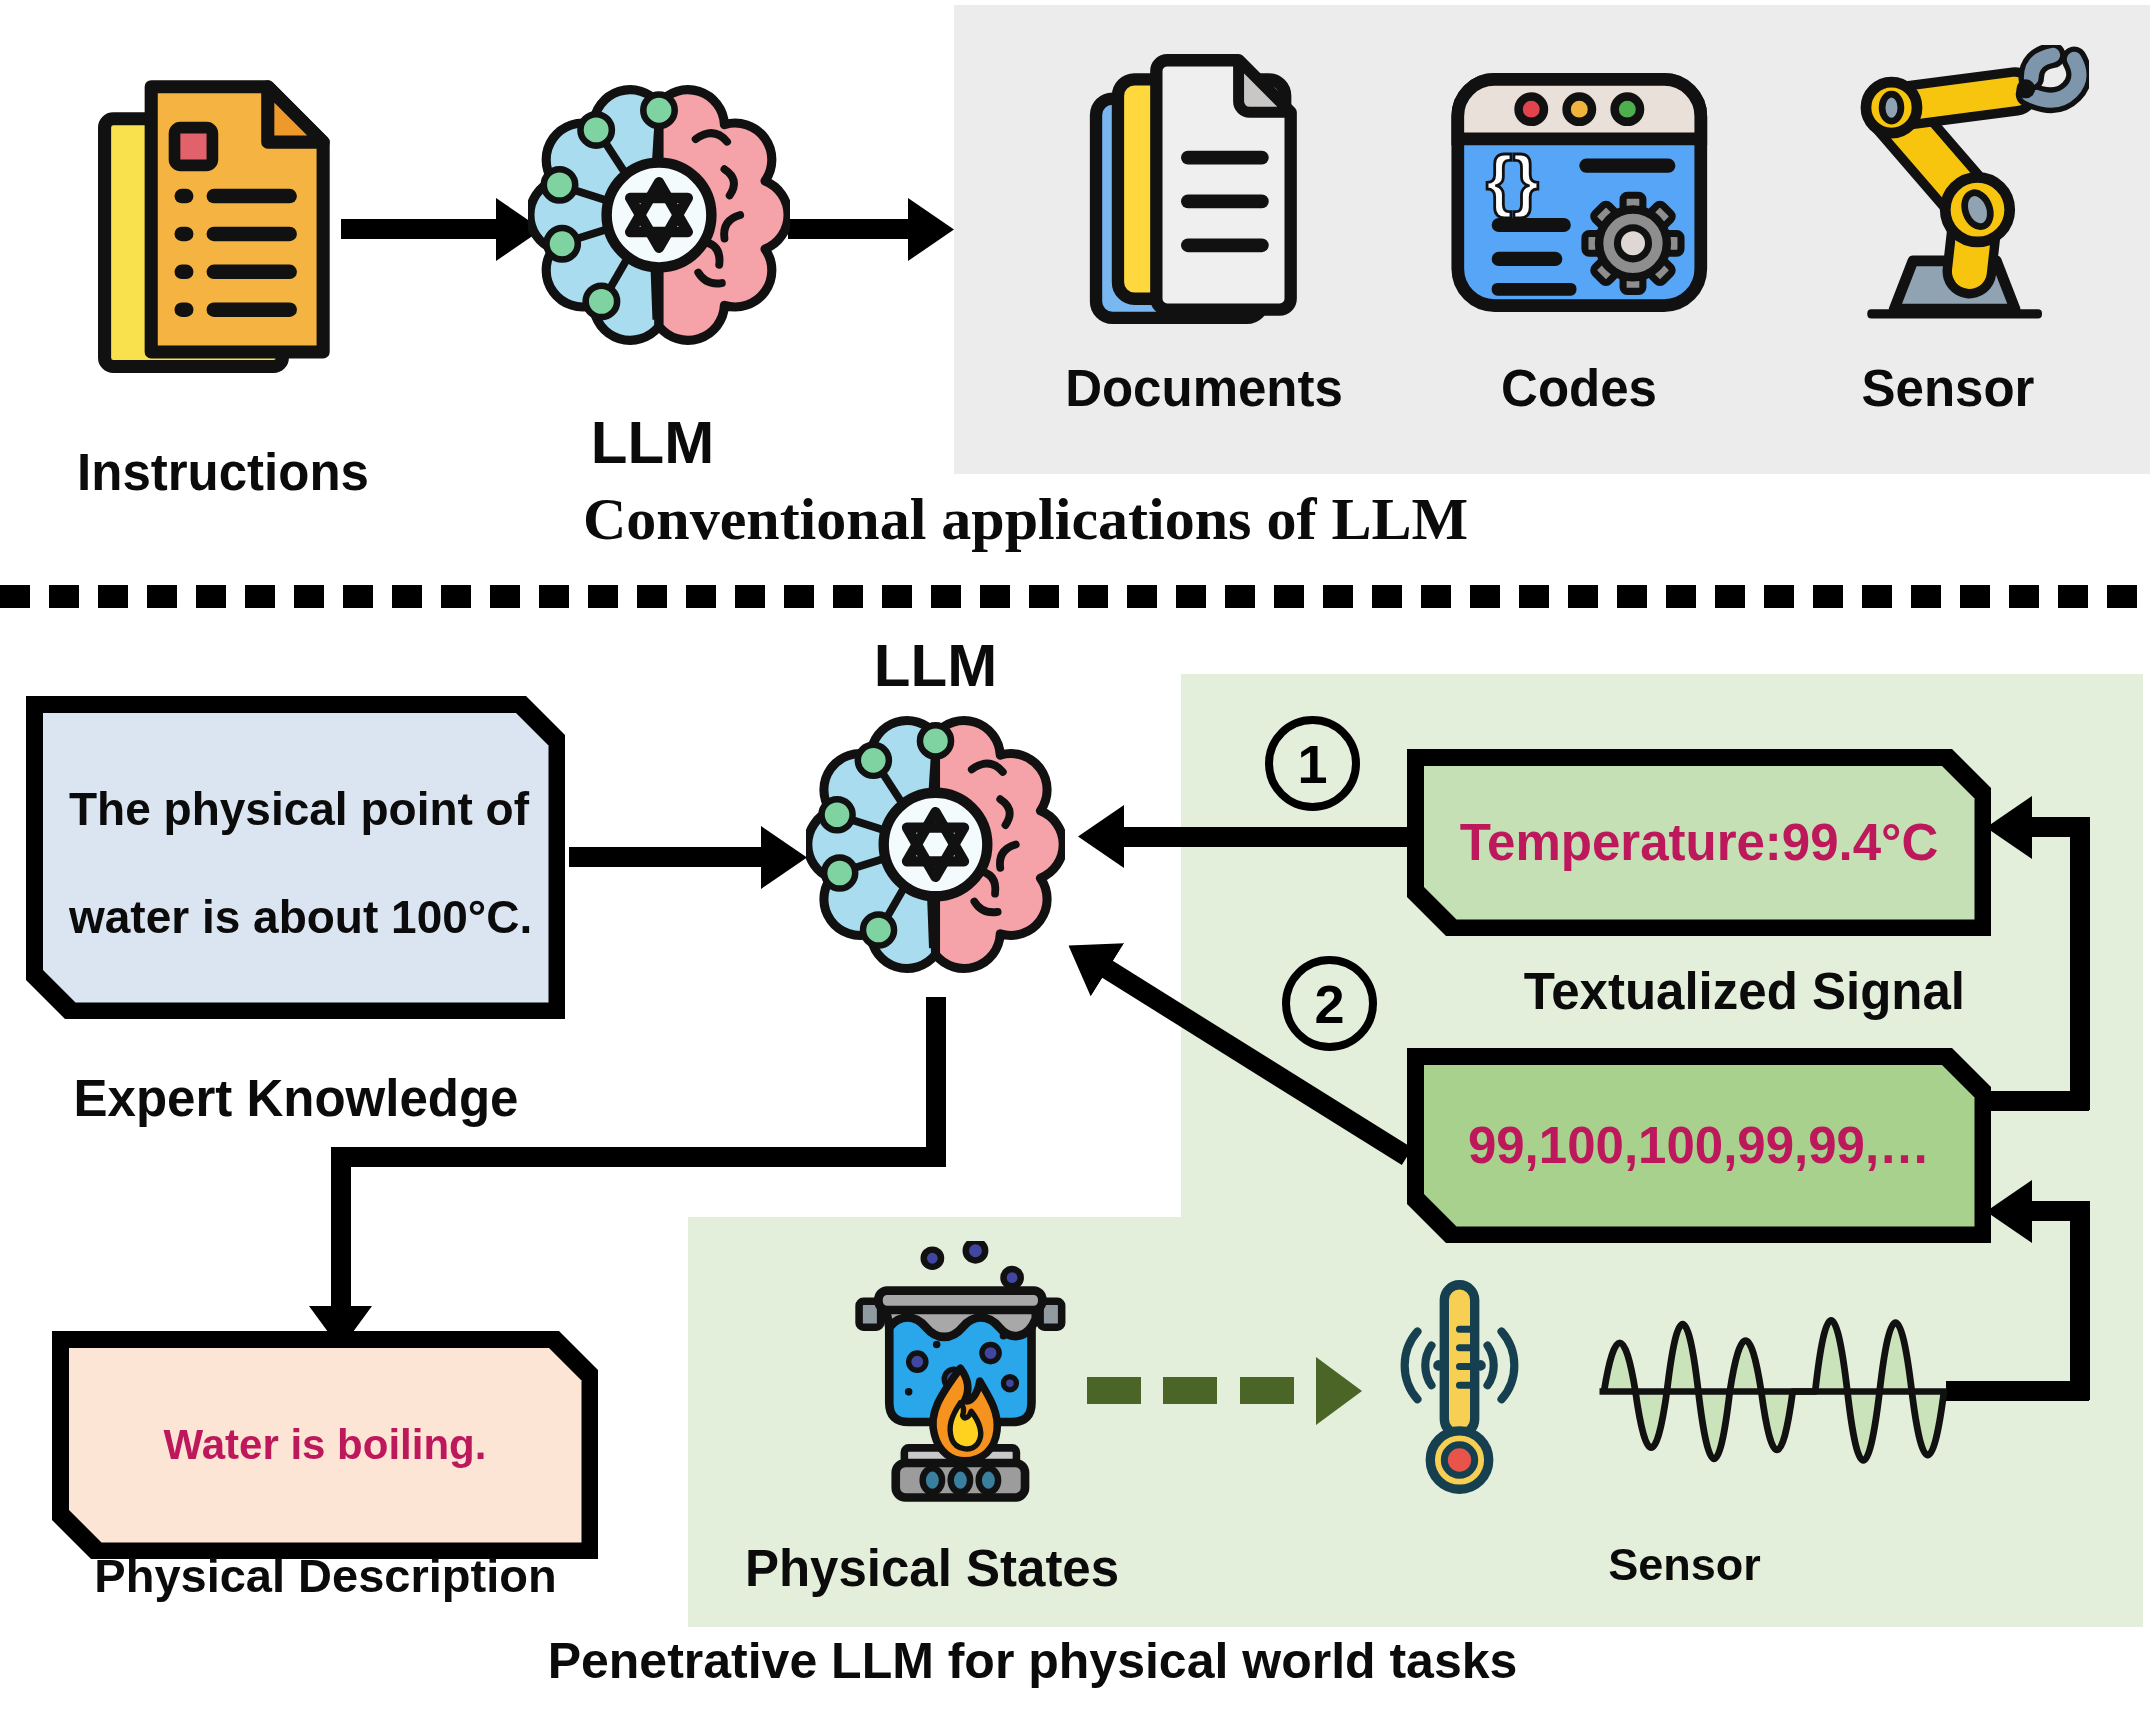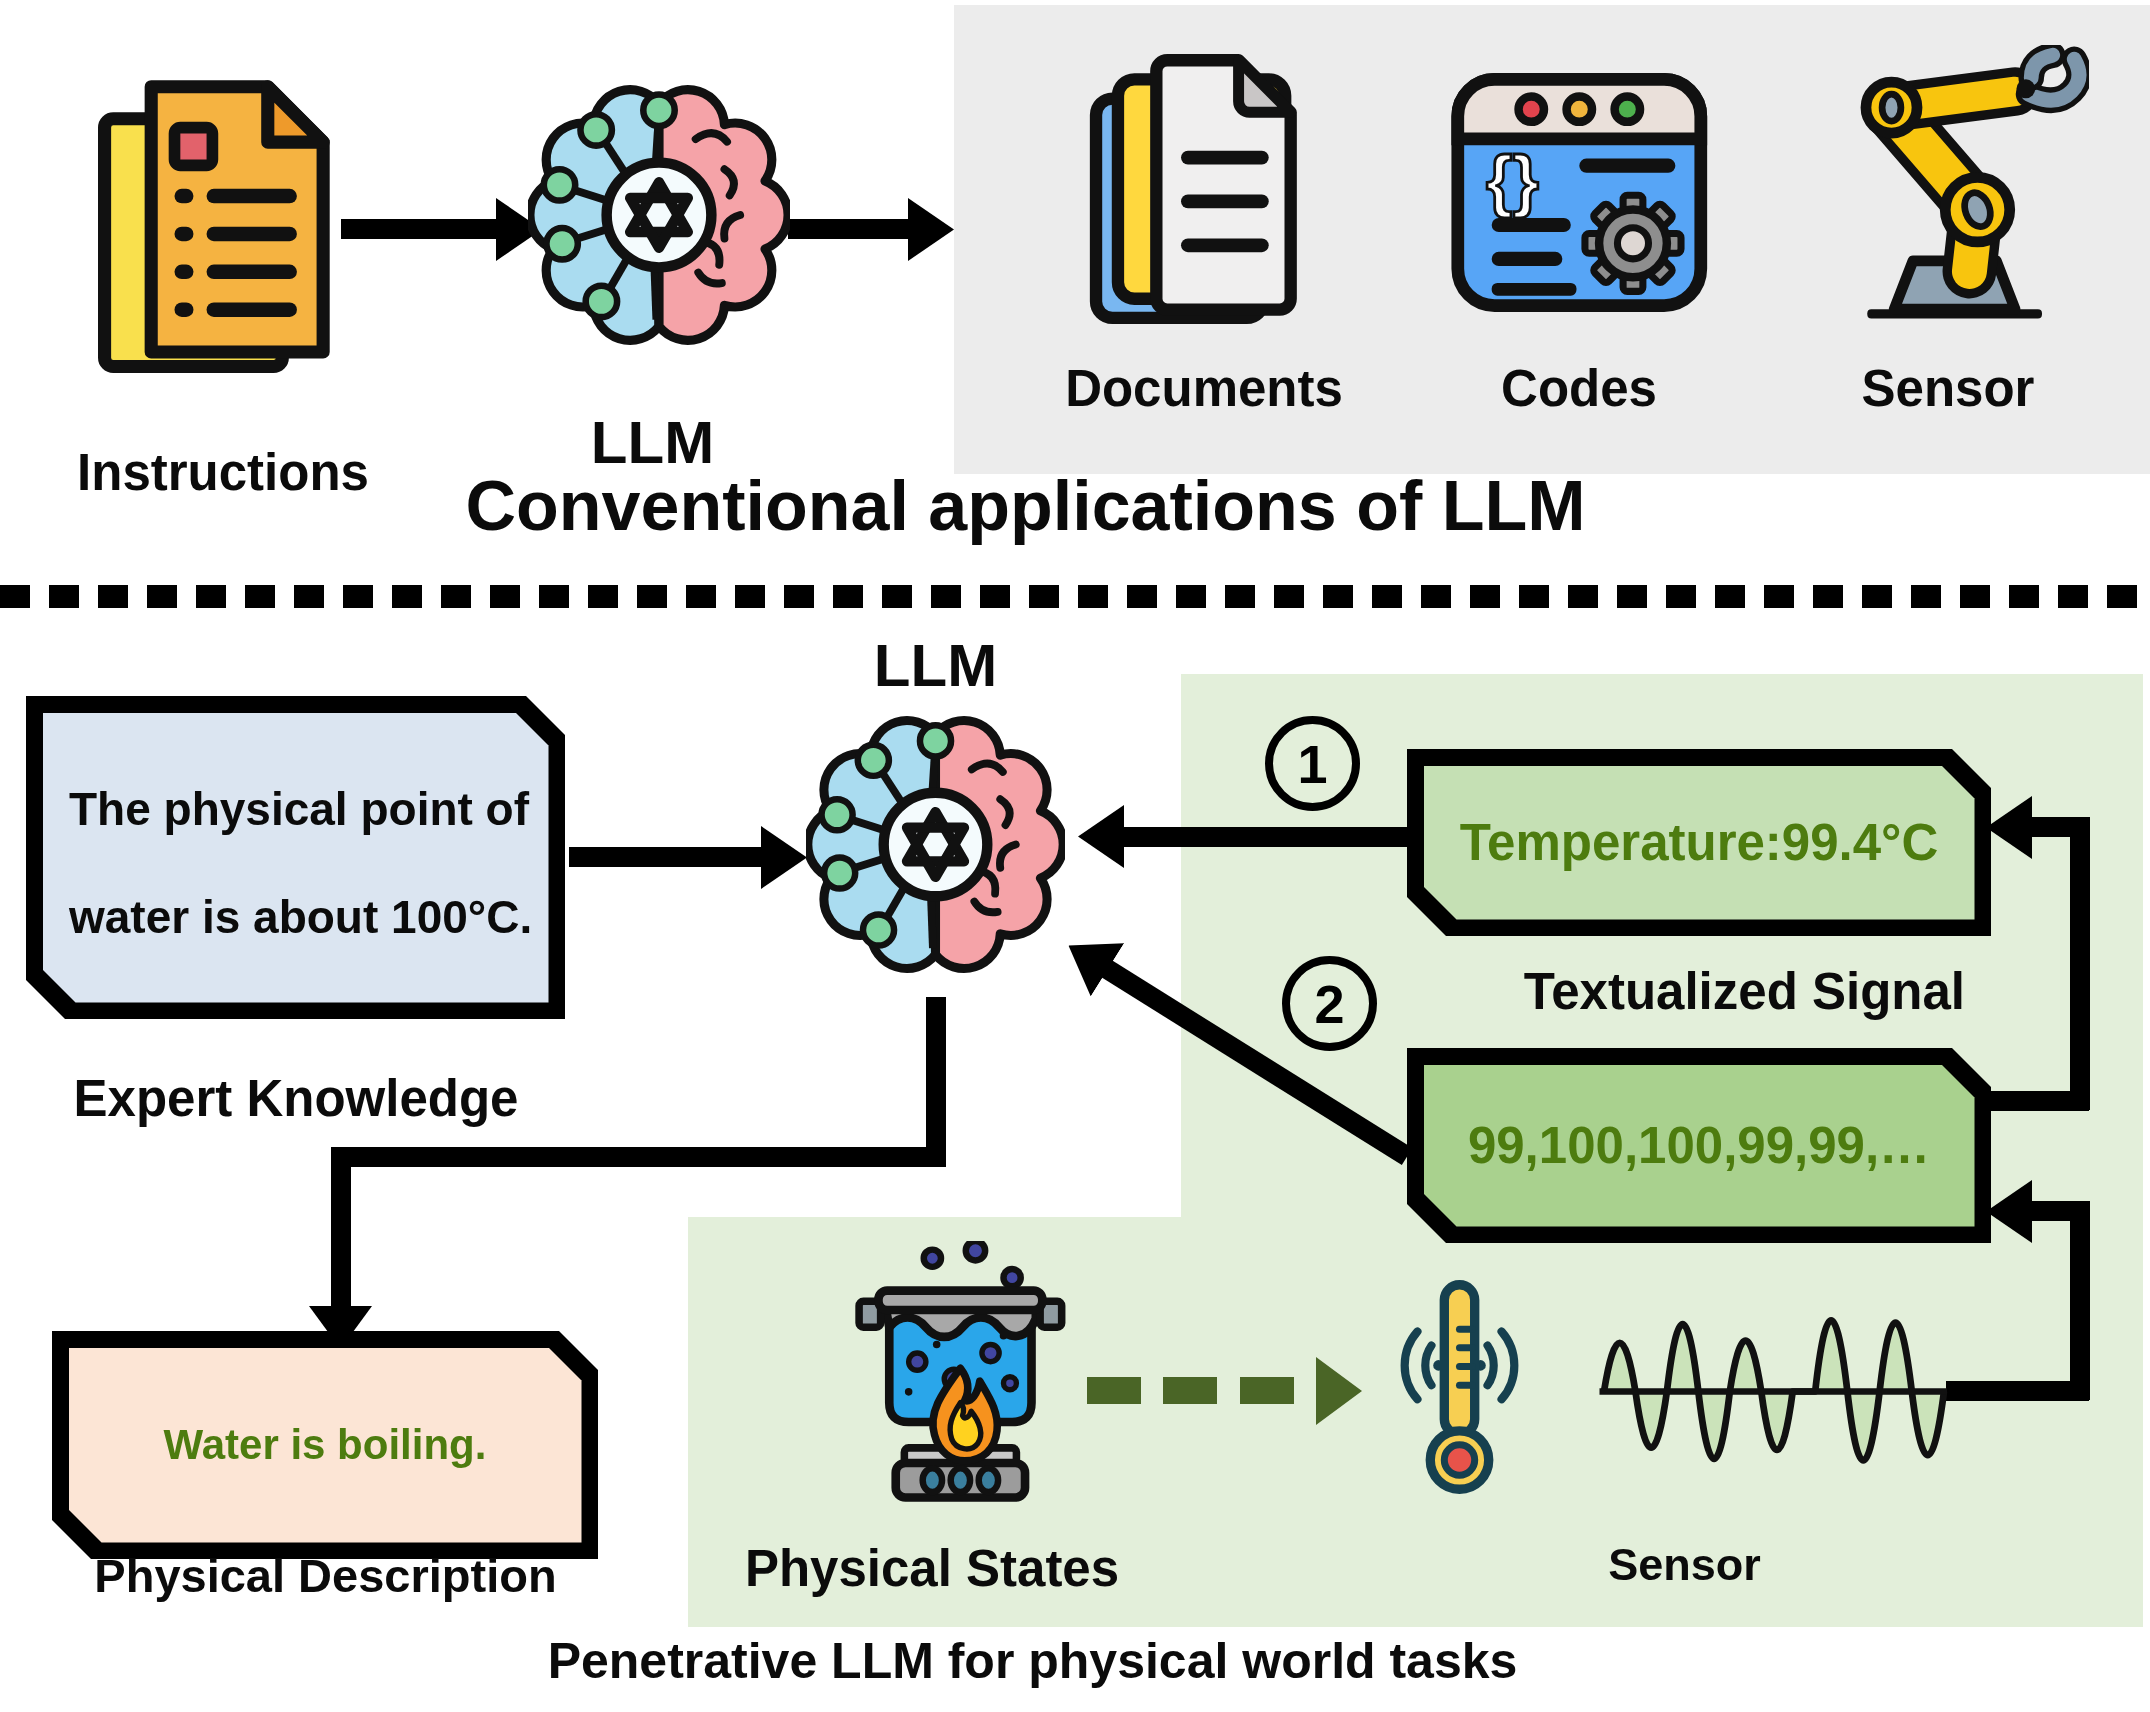--- a/index.html
+++ b/index.html
@@ -12,21 +12,21 @@
   .line{position:absolute;background:#000;z-index:2;}
   .ah{position:absolute;background:#000;z-index:2;width:46px;height:63px;}
   .ah.right{clip-path:polygon(0 0,100% 50%,0 100%);}
   .ah.left{clip-path:polygon(100% 0,0 50%,100% 100%);}
   .ah.down{clip-path:polygon(0 0,100% 0,50% 100%);width:63px;height:43px;}
   .chamfer-outer{position:absolute;background:#000;z-index:3;
     clip-path:polygon(0 0,calc(100% - 39px) 0,100% 39px,100% 100%,39px 100%,0 calc(100% - 39px));}
   .chamfer-inner{position:absolute;left:16.5px;top:16.5px;right:16.5px;bottom:16.5px;
     clip-path:polygon(0 0,calc(100% - 33px) 0,100% 33px,100% 100%,33px 100%,0 calc(100% - 33px));}
   .boxtext{position:absolute;left:0;right:0;top:0;bottom:0;display:flex;align-items:center;justify-content:center;
-    font-weight:bold;color:#4d7c0f;white-space:nowrap;}
+    font-weight:bold;color:#be185d;white-space:nowrap;}
   .circnum{position:absolute;z-index:4;width:79px;height:79px;border:8.2px solid #000;border-radius:50%;
     background:transparent;display:flex;align-items:center;justify-content:center;
     font-weight:bold;font-size:54px;color:#000;}
   .icon{position:absolute;z-index:4;}
   .gdash{position:absolute;background:#4a6526;z-index:2;}
   .dashline{position:absolute;left:0;top:585px;width:2151px;height:22.5px;z-index:2;
     background:repeating-linear-gradient(90deg,#000 0,#000 30px,transparent 30px,transparent 49px);}
 </style>
 </head>
 <body>
@@ -168,21 +168,21 @@
     <circle cx="48" cy="46" r="19" fill="#f8c50e" stroke="#111" stroke-width="8"></circle>
     <ellipse cx="48" cy="46" rx="7" ry="10" fill="#8fa3b3" stroke="#111" stroke-width="5"></ellipse>
     <path d="M150,36 q20,10 32,-2 q10,-10 2,-24" fill="none" stroke="#111" stroke-width="19" stroke-linecap="round"></path>
     <path d="M150,36 q20,10 32,-2 q10,-10 2,-24" fill="none" stroke="#7d96ab" stroke-width="11" stroke-linecap="round"></path>
     <path d="M152,24 q0,-14 16,-17" fill="none" stroke="#111" stroke-width="19" stroke-linecap="round"></path>
     <path d="M152,24 q0,-14 16,-17" fill="none" stroke="#7d96ab" stroke-width="11" stroke-linecap="round"></path>
     <circle cx="148" cy="32" r="7" fill="#111"></circle>
   </svg>
   <div class="lbl" style="left:1761px;top:359px;width:374px;font-size:51px;">Sensor</div>
 
-  <div class="lbl" style="left:277px;top:466px;width:1497px;font-size:70px;">Conventional applications of LLM</div>
+  <div class="lbl" style="left:277px;top:485px;width:1497px;font-size:60px;font-family:Liberation Serif, serif;">Conventional applications of LLM</div>
 
   <div class="dashline"></div>
 
   <div class="lbl" style="left:786px;top:631px;width:299px;font-size:60px;">LLM</div>
 
   <div class="line" style="left:926px;top:997px;width:19.5px;height:169px;"></div>
   <div class="line" style="left:331px;top:1147px;width:615px;height:19.5px;"></div>
   <div class="line" style="left:331px;top:1147px;width:19.5px;height:162px;"></div>
   <div class="ah down" style="left:309px;top:1306px;"></div>
 

